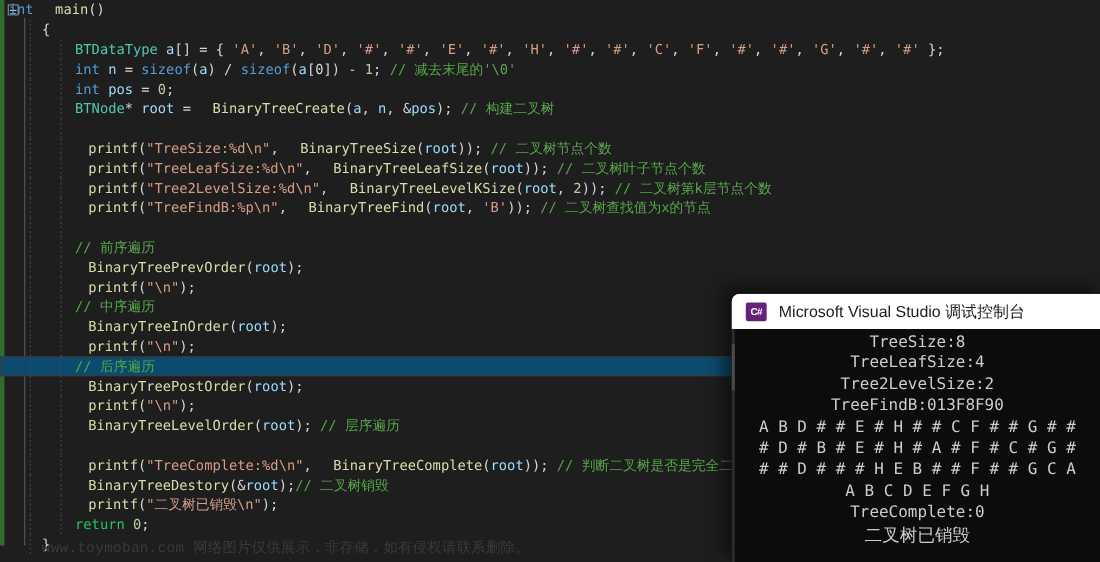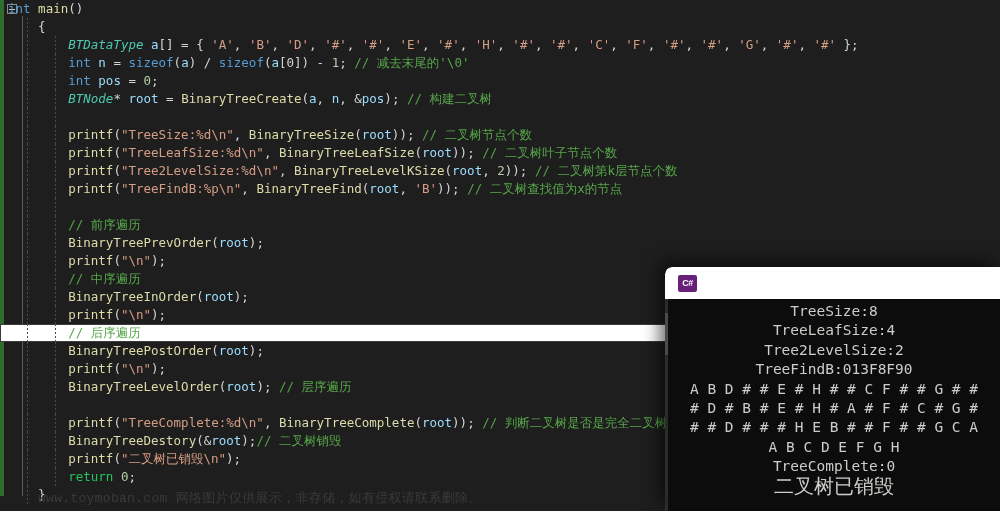--- a/index.html
+++ b/index.html
@@ -23,21 +23,21 @@
     font-family:"DejaVu Sans Mono","Liberation Mono",monospace;
     font-size:12.5px;line-height:18px;
     white-space:pre;
   }
   .ln{
     position:relative;height:18px;
     padding-left:8px;
     white-space:pre;
   }
   .ln.cur{
-    background:#ffffff;
+    background:#0c4a6e;
     outline:1px solid #3a3a3c;
     outline-offset:-1px;
   }
   
   .guide{
     position:absolute;top:0;width:1px;height:100%;
     background-image:linear-gradient(to bottom,#4a4a4a 0 2px,transparent 2px 4px);
     background-size:1px 4px;
   }
   .guide.g1{left:27px;}
@@ -54,22 +54,22 @@
     content:"";position:absolute;left:1px;top:4px;
     width:6px;height:1px;background:#c8c8c8;
   }
   .brace-line{
     position:absolute;left:22px;top:16px;width:1px;height:480px;
     background:#5a5a5a;
   }
   
   .kw{color:#569cd6;}
   .kwp{color:#22c55e;}
-  .typ{color:#4ec9b0;font-style:italic;}
-  .fn{color:#dcdcaa;}
+  .typ{color:#4ec9b0;}
+  .fn{color:#dcdcaa;margin-left:12px;}
   .var{color:#9cdcfe;}
   .str{color:#d69d85;}
   .chr{color:#d69d85;}
   .num{color:#b5cea8;}
   .cmt{color:#57a64a;}
   .pun{color:#d4d4d4;}
   
   #console{
     position:absolute;left:665px;top:267px;
     width:335px;height:244px;
@@ -95,21 +95,21 @@
   #console-title-text{
     font-family:"Liberation Sans",sans-serif;
     font-size:14.5px;color:#1b1b1b;
   }
   #console-body{
     padding:3px 0 0 3px;
     font-family:"DejaVu Sans Mono","Liberation Mono",monospace;
     font-size:14.5px;line-height:19.4px;
     color:#ccccc8;white-space:pre;text-align:center;
   }
-  .cline-cn{font-family:"DejaVu Sans","Liberation Sans",sans-serif;font-size:20px;}
+  .cline-cn{font-family:"DejaVu Sans","Liberation Sans",sans-serif;font-size:16px;}
   .cscroll{
     position:absolute;left:0;top:32px;width:3px;height:212px;
     background:#2b2b2b;
   }
   .cscroll-thumb{
     position:absolute;left:0;top:14px;width:3px;height:42px;
     background:#4a4a4a;
   }
   
   #watermark{
@@ -125,20 +125,21 @@
 <div id="editor">
   <div class="change-bar"></div>
   <div class="collapse"></div>
   <div class="brace-line"></div>
   <div class="code-area" id="code-area"><div class="ln"><span></span><span class="kw">int</span><span class="pun"> </span><span class="fn">main</span><span class="pun">()</span></div><div class="ln"><span class="guide g1"></span><span>    </span><span class="pun">{</span></div><div class="ln"><span class="guide g1"></span><span class="guide g2"></span><span>        </span><span class="typ">BTDataType</span><span class="pun"> </span><span class="var">a</span><span class="pun">[] = { </span><span class="chr">'A'</span><span class="pun">, </span><span class="chr">'B'</span><span class="pun">, </span><span class="chr">'D'</span><span class="pun">, </span><span class="chr">'#'</span><span class="pun">, </span><span class="chr">'#'</span><span class="pun">, </span><span class="chr">'E'</span><span class="pun">, </span><span class="chr">'#'</span><span class="pun">, </span><span class="chr">'H'</span><span class="pun">, </span><span class="chr">'#'</span><span class="pun">, </span><span class="chr">'#'</span><span class="pun">, </span><span class="chr">'C'</span><span class="pun">, </span><span class="chr">'F'</span><span class="pun">, </span><span class="chr">'#'</span><span class="pun">, </span><span class="chr">'#'</span><span class="pun">, </span><span class="chr">'G'</span><span class="pun">, </span><span class="chr">'#'</span><span class="pun">, </span><span class="chr">'#'</span><span class="pun"> };</span></div><div class="ln"><span class="guide g1"></span><span class="guide g2"></span><span>        </span><span class="kw">int</span><span class="pun"> </span><span class="var">n</span><span class="pun"> = </span><span class="kw">sizeof</span><span class="pun">(</span><span class="var">a</span><span class="pun">) / </span><span class="kw">sizeof</span><span class="pun">(</span><span class="var">a</span><span class="pun">[0]) - </span><span class="num">1</span><span class="pun">; </span><span class="cmt">// 减去末尾的'\0'</span></div><div class="ln"><span class="guide g1"></span><span class="guide g2"></span><span>        </span><span class="kw">int</span><span class="pun"> </span><span class="var">pos</span><span class="pun"> = </span><span class="num">0</span><span class="pun">;</span></div><div class="ln"><span class="guide g1"></span><span class="guide g2"></span><span>        </span><span class="typ">BTNode</span><span class="pun">* </span><span class="var">root</span><span class="pun"> = </span><span class="fn">BinaryTreeCreate</span><span class="pun">(</span><span class="var">a</span><span class="pun">, </span><span class="var">n</span><span class="pun">, &amp;</span><span class="var">pos</span><span class="pun">); </span><span class="cmt">// 构建二叉树</span></div><div class="ln"><span class="guide g1"></span><span class="guide g2"></span><span>        </span>&nbsp;</div><div class="ln"><span class="guide g1"></span><span class="guide g2"></span><span>        </span><span class="fn">printf</span><span class="pun">(</span><span class="str">"TreeSize:%d\n"</span><span class="pun">, </span><span class="fn">BinaryTreeSize</span><span class="pun">(</span><span class="var">root</span><span class="pun">)); </span><span class="cmt">// 二叉树节点个数</span></div><div class="ln"><span class="guide g1"></span><span class="guide g2"></span><span>        </span><span class="fn">printf</span><span class="pun">(</span><span class="str">"TreeLeafSize:%d\n"</span><span class="pun">, </span><span class="fn">BinaryTreeLeafSize</span><span class="pun">(</span><span class="var">root</span><span class="pun">)); </span><span class="cmt">// 二叉树叶子节点个数</span></div><div class="ln"><span class="guide g1"></span><span class="guide g2"></span><span>        </span><span class="fn">printf</span><span class="pun">(</span><span class="str">"Tree2LevelSize:%d\n"</span><span class="pun">, </span><span class="fn">BinaryTreeLevelKSize</span><span class="pun">(</span><span class="var">root</span><span class="pun">, </span><span class="num">2</span><span class="pun">)); </span><span class="cmt">// 二叉树第k层节点个数</span></div><div class="ln"><span class="guide g1"></span><span class="guide g2"></span><span>        </span><span class="fn">printf</span><span class="pun">(</span><span class="str">"TreeFindB:%p\n"</span><span class="pun">, </span><span class="fn">BinaryTreeFind</span><span class="pun">(</span><span class="var">root</span><span class="pun">, </span><span class="chr">'B'</span><span class="pun">)); </span><span class="cmt">// 二叉树查找值为x的节点</span></div><div class="ln"><span class="guide g1"></span><span class="guide g2"></span><span>        </span>&nbsp;</div><div class="ln"><span class="guide g1"></span><span class="guide g2"></span><span>        </span><span class="cmt">// 前序遍历</span></div><div class="ln"><span class="guide g1"></span><span class="guide g2"></span><span>        </span><span class="fn">BinaryTreePrevOrder</span><span class="pun">(</span><span class="var">root</span><span class="pun">);</span></div><div class="ln"><span class="guide g1"></span><span class="guide g2"></span><span>        </span><span class="fn">printf</span><span class="pun">(</span><span class="str">"\n"</span><span class="pun">);</span></div><div class="ln"><span class="guide g1"></span><span class="guide g2"></span><span>        </span><span class="cmt">// 中序遍历</span></div><div class="ln"><span class="guide g1"></span><span class="guide g2"></span><span>        </span><span class="fn">BinaryTreeInOrder</span><span class="pun">(</span><span class="var">root</span><span class="pun">);</span></div><div class="ln"><span class="guide g1"></span><span class="guide g2"></span><span>        </span><span class="fn">printf</span><span class="pun">(</span><span class="str">"\n"</span><span class="pun">);</span></div><div class="ln cur"><span class="guide g1"></span><span class="guide g2"></span><span>        </span><span class="cmt">// 后序遍历</span></div><div class="ln"><span class="guide g1"></span><span class="guide g2"></span><span>        </span><span class="fn">BinaryTreePostOrder</span><span class="pun">(</span><span class="var">root</span><span class="pun">);</span></div><div class="ln"><span class="guide g1"></span><span class="guide g2"></span><span>        </span><span class="fn">printf</span><span class="pun">(</span><span class="str">"\n"</span><span class="pun">);</span></div><div class="ln"><span class="guide g1"></span><span class="guide g2"></span><span>        </span><span class="fn">BinaryTreeLevelOrder</span><span class="pun">(</span><span class="var">root</span><span class="pun">); </span><span class="cmt">// 层序遍历</span></div><div class="ln"><span class="guide g1"></span><span class="guide g2"></span><span>        </span>&nbsp;</div><div class="ln"><span class="guide g1"></span><span class="guide g2"></span><span>        </span><span class="fn">printf</span><span class="pun">(</span><span class="str">"TreeComplete:%d\n"</span><span class="pun">, </span><span class="fn">BinaryTreeComplete</span><span class="pun">(</span><span class="var">root</span><span class="pun">)); </span><span class="cmt">// 判断二叉树是否是完全二叉树</span></div><div class="ln"><span class="guide g1"></span><span class="guide g2"></span><span>        </span><span class="fn">BinaryTreeDestory</span><span class="pun">(&amp;</span><span class="var">root</span><span class="pun">);</span><span class="cmt">// 二叉树销毁</span></div><div class="ln"><span class="guide g1"></span><span class="guide g2"></span><span>        </span><span class="fn">printf</span><span class="pun">(</span><span class="str">"二叉树已销毁\n"</span><span class="pun">);</span></div><div class="ln"><span class="guide g1"></span><span class="guide g2"></span><span>        </span><span class="kwp">return</span><span class="pun"> </span><span class="num">0</span><span class="pun">;</span></div><div class="ln"><span class="guide g1"></span><span>    </span><span class="pun">}</span></div></div>
 </div>
 
 <div id="console">
   <div id="console-title">
     <span class="cs-icon">C#</span>
+    <span id="console-title-text">Microsoft Visual Studio 调试控制台</span>
   </div>
   <div class="cscroll">
     <div class="cscroll-thumb"></div>
   </div>
   <div id="console-body"><div class="">TreeSize:8</div><div class="">TreeLeafSize:4</div><div class="">Tree2LevelSize:2</div><div class="">TreeFindB:013F8F90</div><div class="">A B D # # E # H # # C F # # G # #</div><div class=""># D # B # E # H # A # F # C # G #</div><div class=""># # D # # # H E B # # F # # G C A</div><div class="">A B C D E F G H</div><div class="">TreeComplete:0</div><div class="cline-cn">二叉树已销毁</div></div>
 </div>
 
 <div id="watermark">www.toymoban.com 网络图片仅供展示，非存储，如有侵权请联系删除。</div>
 
 </body></html>

